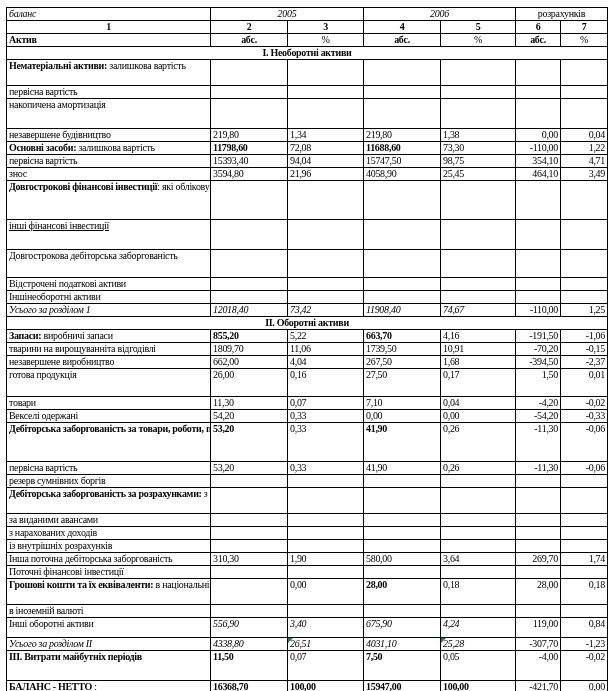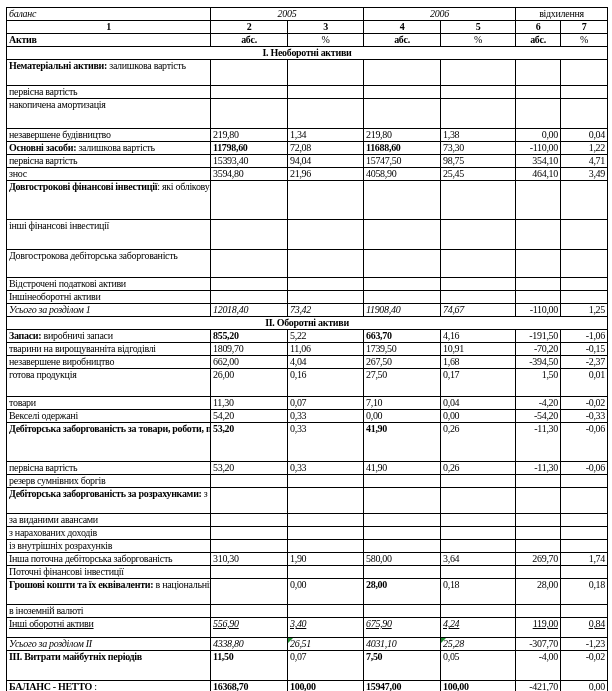--- a/index.html
+++ b/index.html
@@ -30,21 +30,21 @@
       <col style="width:77px">
       <col style="width:75px">
       <col style="width:45px">
       <col style="width:47px">
   </colgroup>
   <tbody>
       <tr style="height:13px">
     <td class="i">баланс</td>
     <td class="c i" colspan="2">2005</td>
     <td class="c i" colspan="2">2006</td>
-    <td class="c" colspan="2">відхилення</td>
+    <td class="c" colspan="2">розрахунків</td>
   </tr>
   <tr style="height:13px" class="b">
     <td class="c b">1</td>
     <td class="c b">2</td>
     <td class="c b">3</td>
     <td class="c b">4</td>
     <td class="c b">5</td>
     <td class="c">6</td>
     <td class="c">7</td>
   </tr>
@@ -127,21 +127,21 @@
       </tr>
       <tr style="height: 39px;">
         <td class="wrap"><span class="lab-b">Довгострокові фінансові інвестиції</span><span>: які обліковуються за методом участі в капіталі інших підприємств</span></td>
         <td class=""></td>
         <td class=""></td>
         <td class=""></td>
         <td class=""></td>
         <td class="r"></td>
         <td class="r"></td>
       </tr>
-      <tr style="height: 30px;">
+      <tr style="height: 30px; text-decoration: underline;">
         <td class="wrap"><span class="lab-b"></span><span>інші фінансові інвестиції</span></td>
         <td class=""></td>
         <td class=""></td>
         <td class=""></td>
         <td class=""></td>
         <td class="r"></td>
         <td class="r"></td>
       </tr>
       <tr style="height: 28px;">
         <td class="wrap"><span class="lab-b"></span><span>Довгострокова дебіторська заборгованість</span></td>
@@ -332,21 +332,21 @@
       </tr>
       <tr style="height: 13px;">
         <td class="wrap"><span class="lab-b"></span><span>в іноземній валюті</span></td>
         <td class=""></td>
         <td class=""></td>
         <td class=""></td>
         <td class=""></td>
         <td class="r"></td>
         <td class="r"></td>
       </tr>
-      <tr style="height: 20px; text-decoration: underline;">
+      <tr style="height: 20px;">
         <td class="wrap"><span class="lab-b"></span><span>Інші оборотні активи</span></td>
         <td class="i">556,90</td>
         <td class="i">3,40</td>
         <td class="i">675,90</td>
         <td class="i">4,24</td>
         <td class="r">119,00</td>
         <td class="r">0,84</td>
       </tr>
       <tr style="height: 13px;">
         <td class="wrap i"><span class="lab-b"></span><span>Усього за розділом ІІ</span></td>

